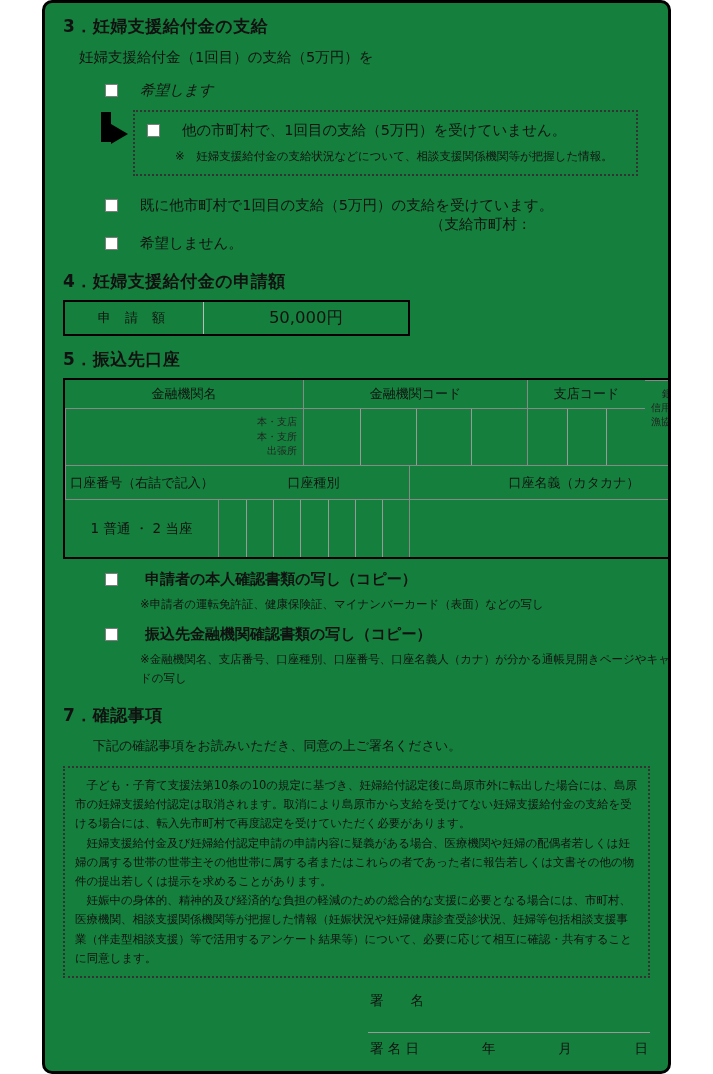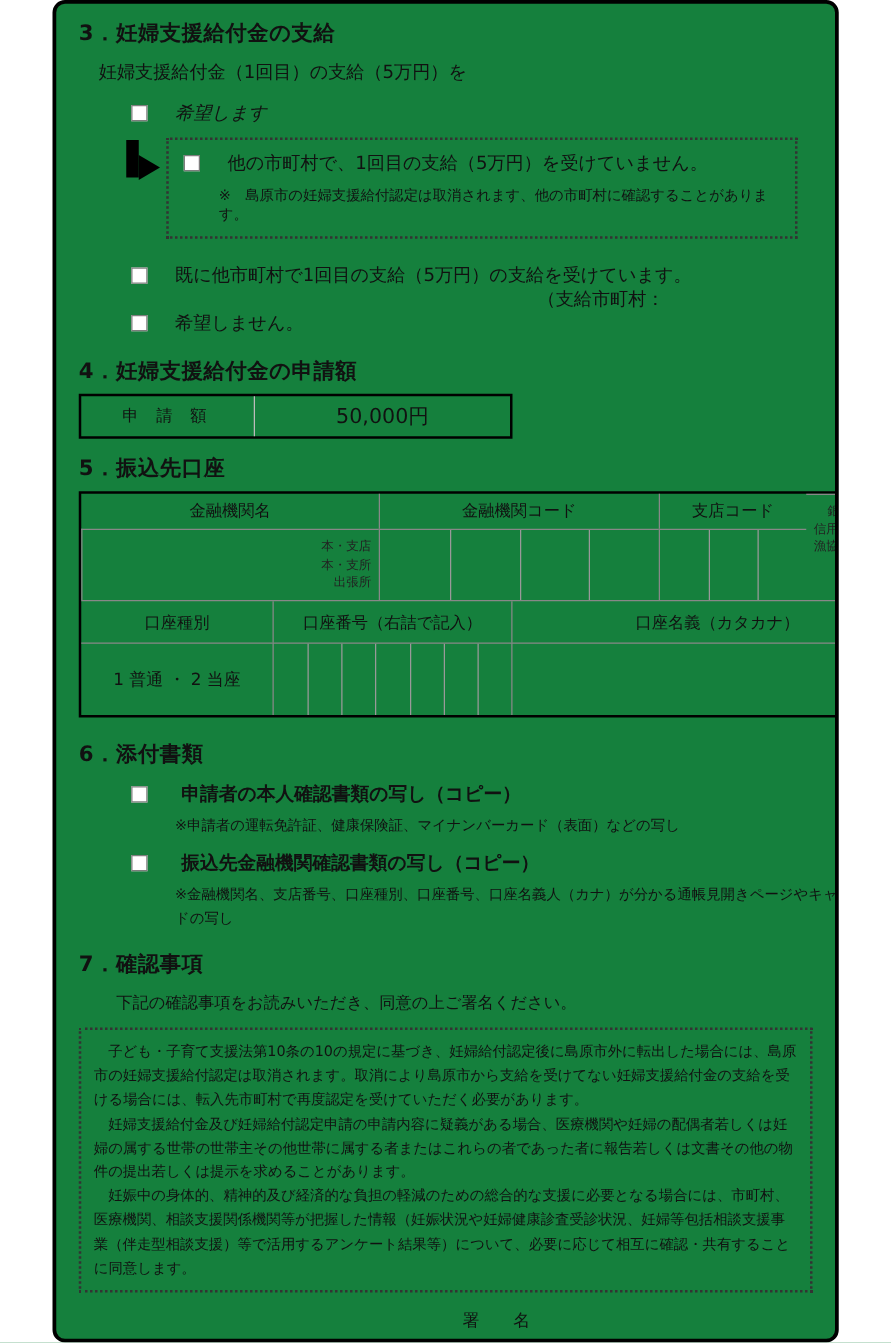--- a/index.html
+++ b/index.html
@@ -90,21 +90,21 @@
       <svg width="30" height="36" viewBox="0 0 30 36" aria-hidden="true">
         <rect x="2" y="0" width="10" height="30" fill="#000"></rect>
         <polygon points="12,12 12,32 29,22" fill="#000"></polygon>
       </svg>
     </span>
     <div class="dotted-box">
       <div class="cb-row">
         <span class="cb"></span>
         <span class="cb-label">他の市町村で、1回目の支給（5万円）を受けていません。</span>
       </div>
-      <div class="s3-note">※　島原市の妊婦支援給付認定は取消されます、他の市町村に確認することがあります。</div>
+      <div class="s3-note">※　妊婦支援給付金の支給状況などについて、相談支援関係機関等が把握した情報。</div>
     </div>
   </div>
 
   <div class="cb-row s3-opt3">
     <span class="cb"></span>
     <span class="cb-label">既に他市町村で1回目の支給（5万円）の支給を受けています。</span>
   </div>
   <div class="paren-row">
     <span>（支給市町村：</span>
     <span>）</span>
@@ -147,41 +147,40 @@
       </div>
       <div class="btc r2">
         <div class="boxes n3">
           <div class="bx"></div>
           <div class="bx"></div>
           <div class="bx"></div>
         </div>
       </div>
     </div>
     <div class="bt-bottom">
+      <div class="btc hcell">口座番号（右詰で記入）</div>
       <div class="btc first hcell">口座種別</div>
-      <div class="btc hcell">口座番号（右詰で記入）</div>
       <div class="btc hcell">口座名義（カタカナ）</div>
 
       <div class="btc first r2 type-cell">1 普通 ・ 2 当座</div>
       <div class="btc r2">
         <div class="boxes n7">
           <div class="bx"></div>
           <div class="bx"></div>
           <div class="bx"></div>
           <div class="bx"></div>
           <div class="bx"></div>
           <div class="bx"></div>
           <div class="bx"></div>
         </div>
       </div>
       <div class="btc r2"></div>
     </div>
   </div>
 
-  <div class="sec-title s6-title">6．添付書類</div>
   <div class="cb-row s6-item">
     <span class="cb"></span>
     <span class="cb-label">申請者の本人確認書類の写し（コピー）</span>
   </div>
   <div class="s6-note">※申請者の運転免許証、健康保険証、マイナンバーカード（表面）などの写し</div>
   <div class="cb-row s6-item">
     <span class="cb"></span>
     <span class="cb-label">振込先金融機関確認書類の写し（コピー）</span>
   </div>
   <div class="s6-note">※金融機関名、支店番号、口座種別、口座番号、口座名義人（カナ）が分かる通帳見開きページやキャッシュカードの写し</div>

